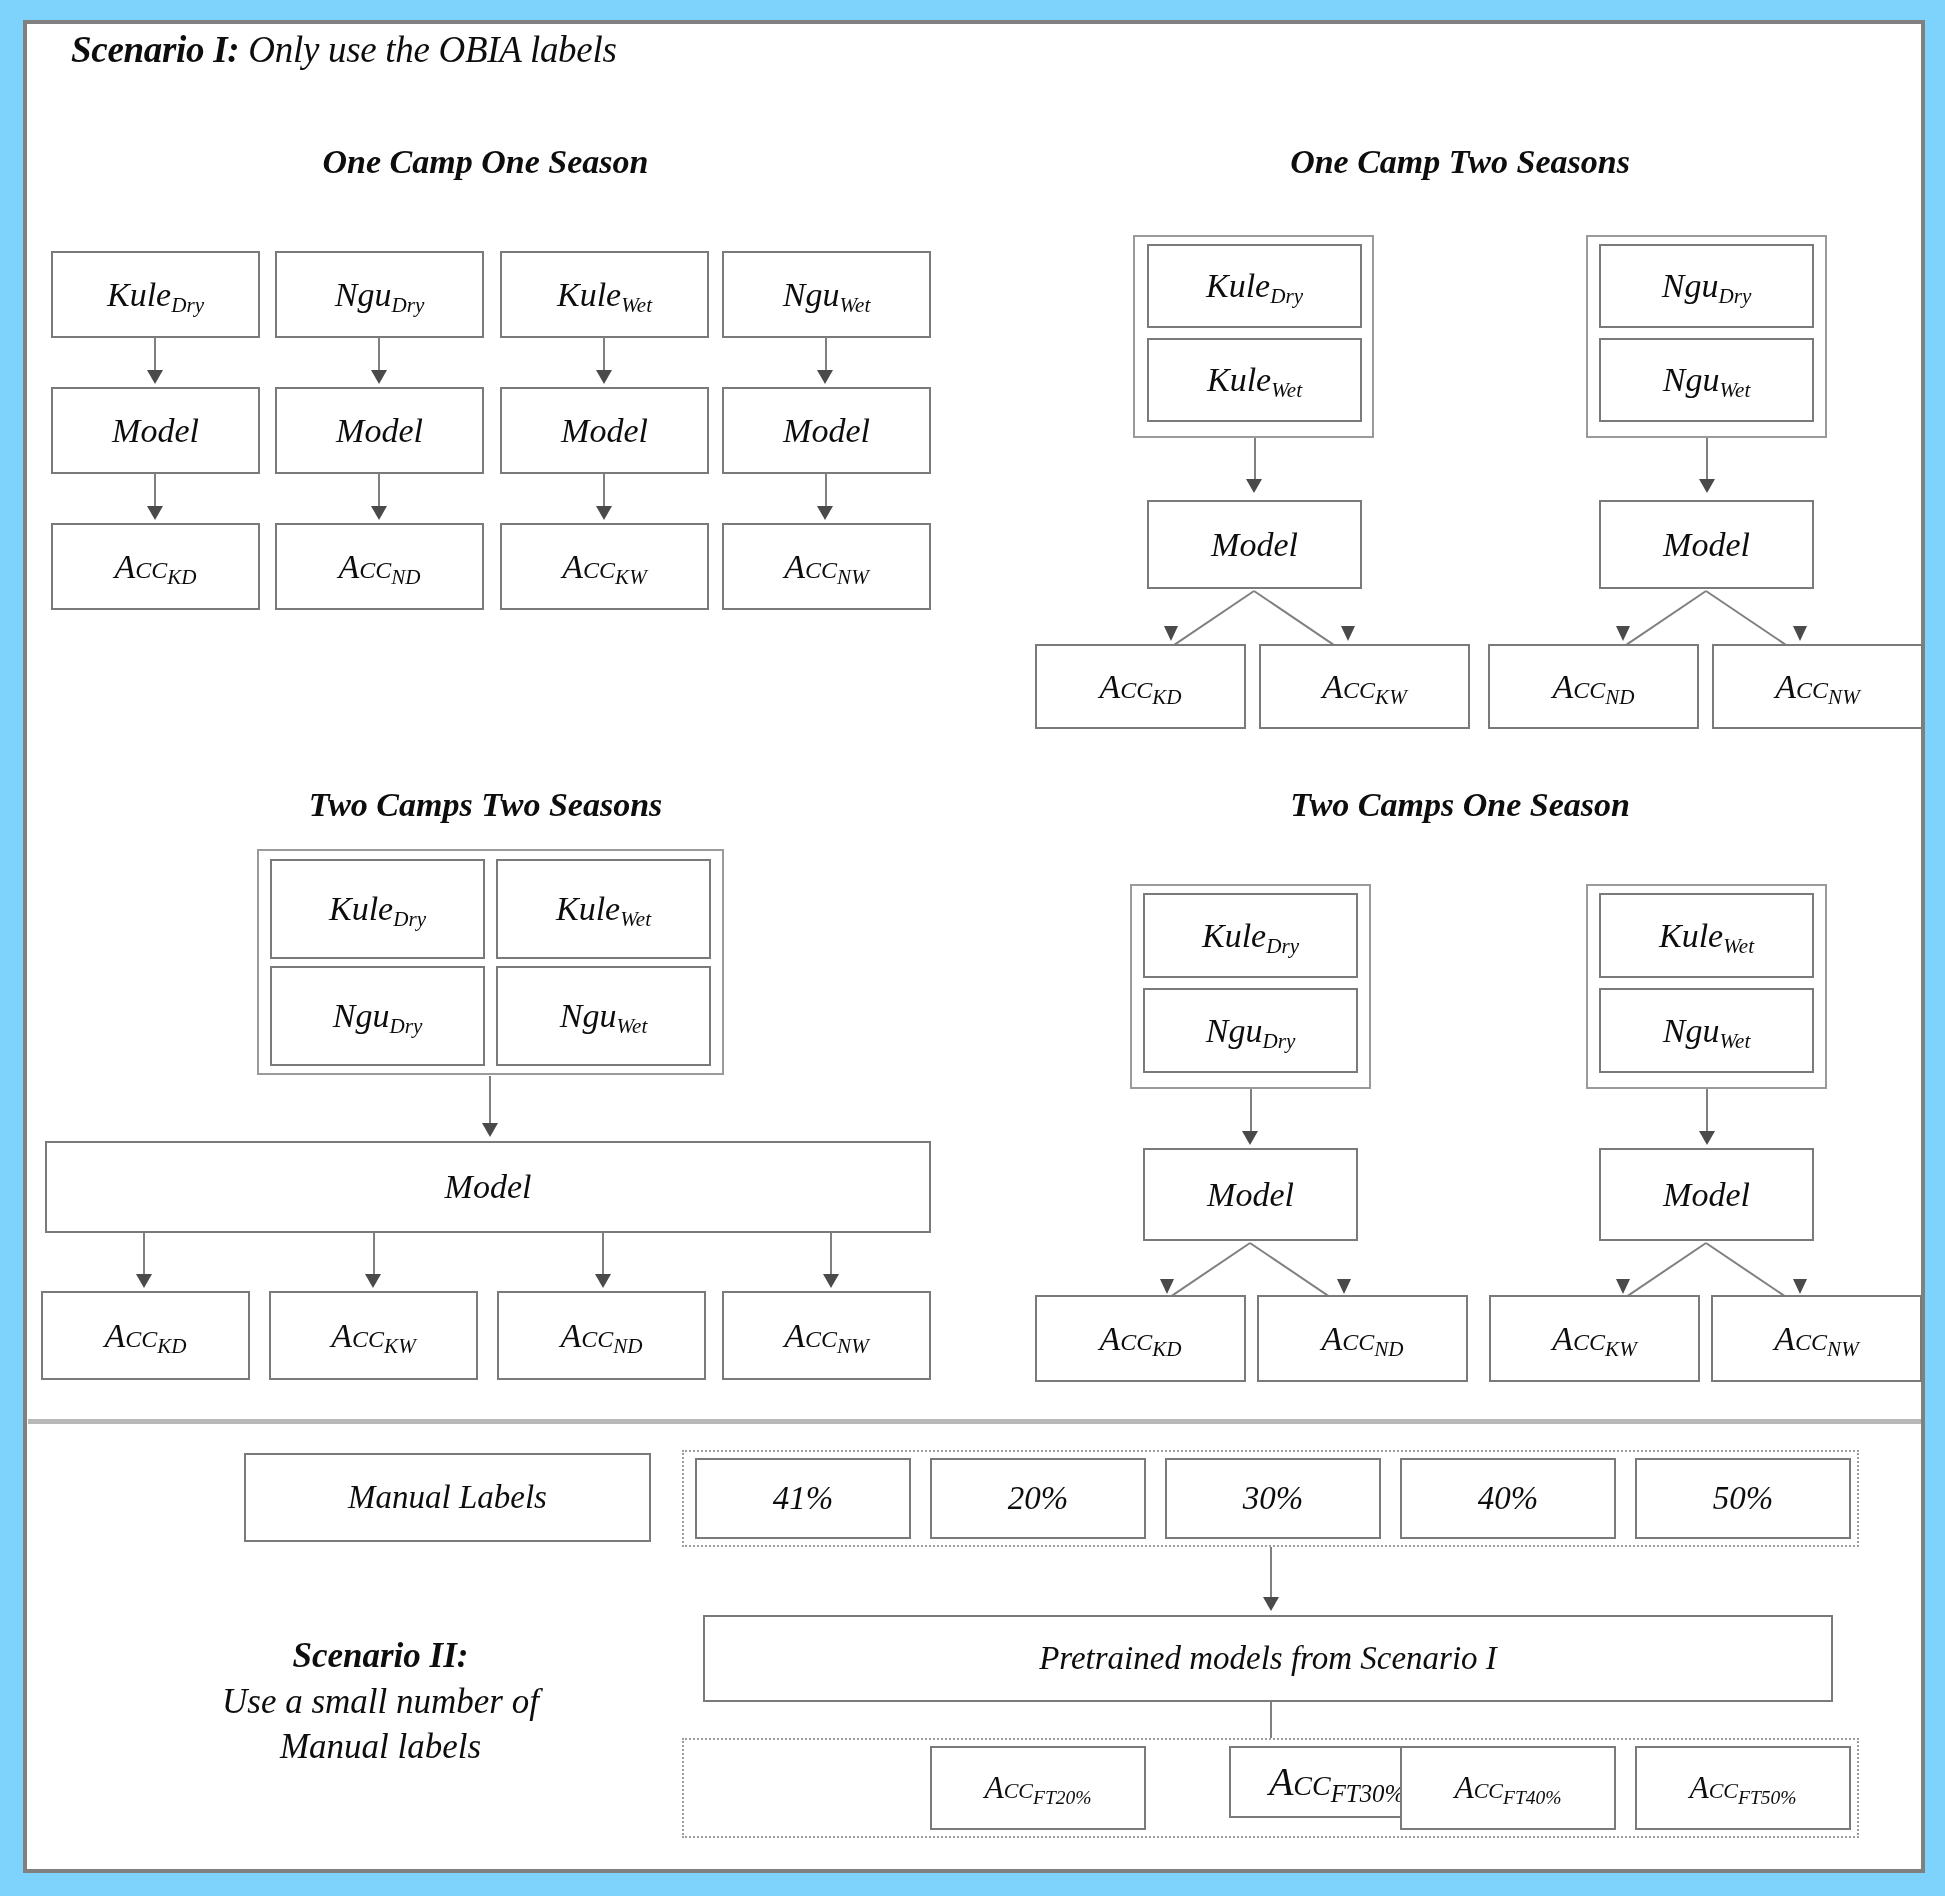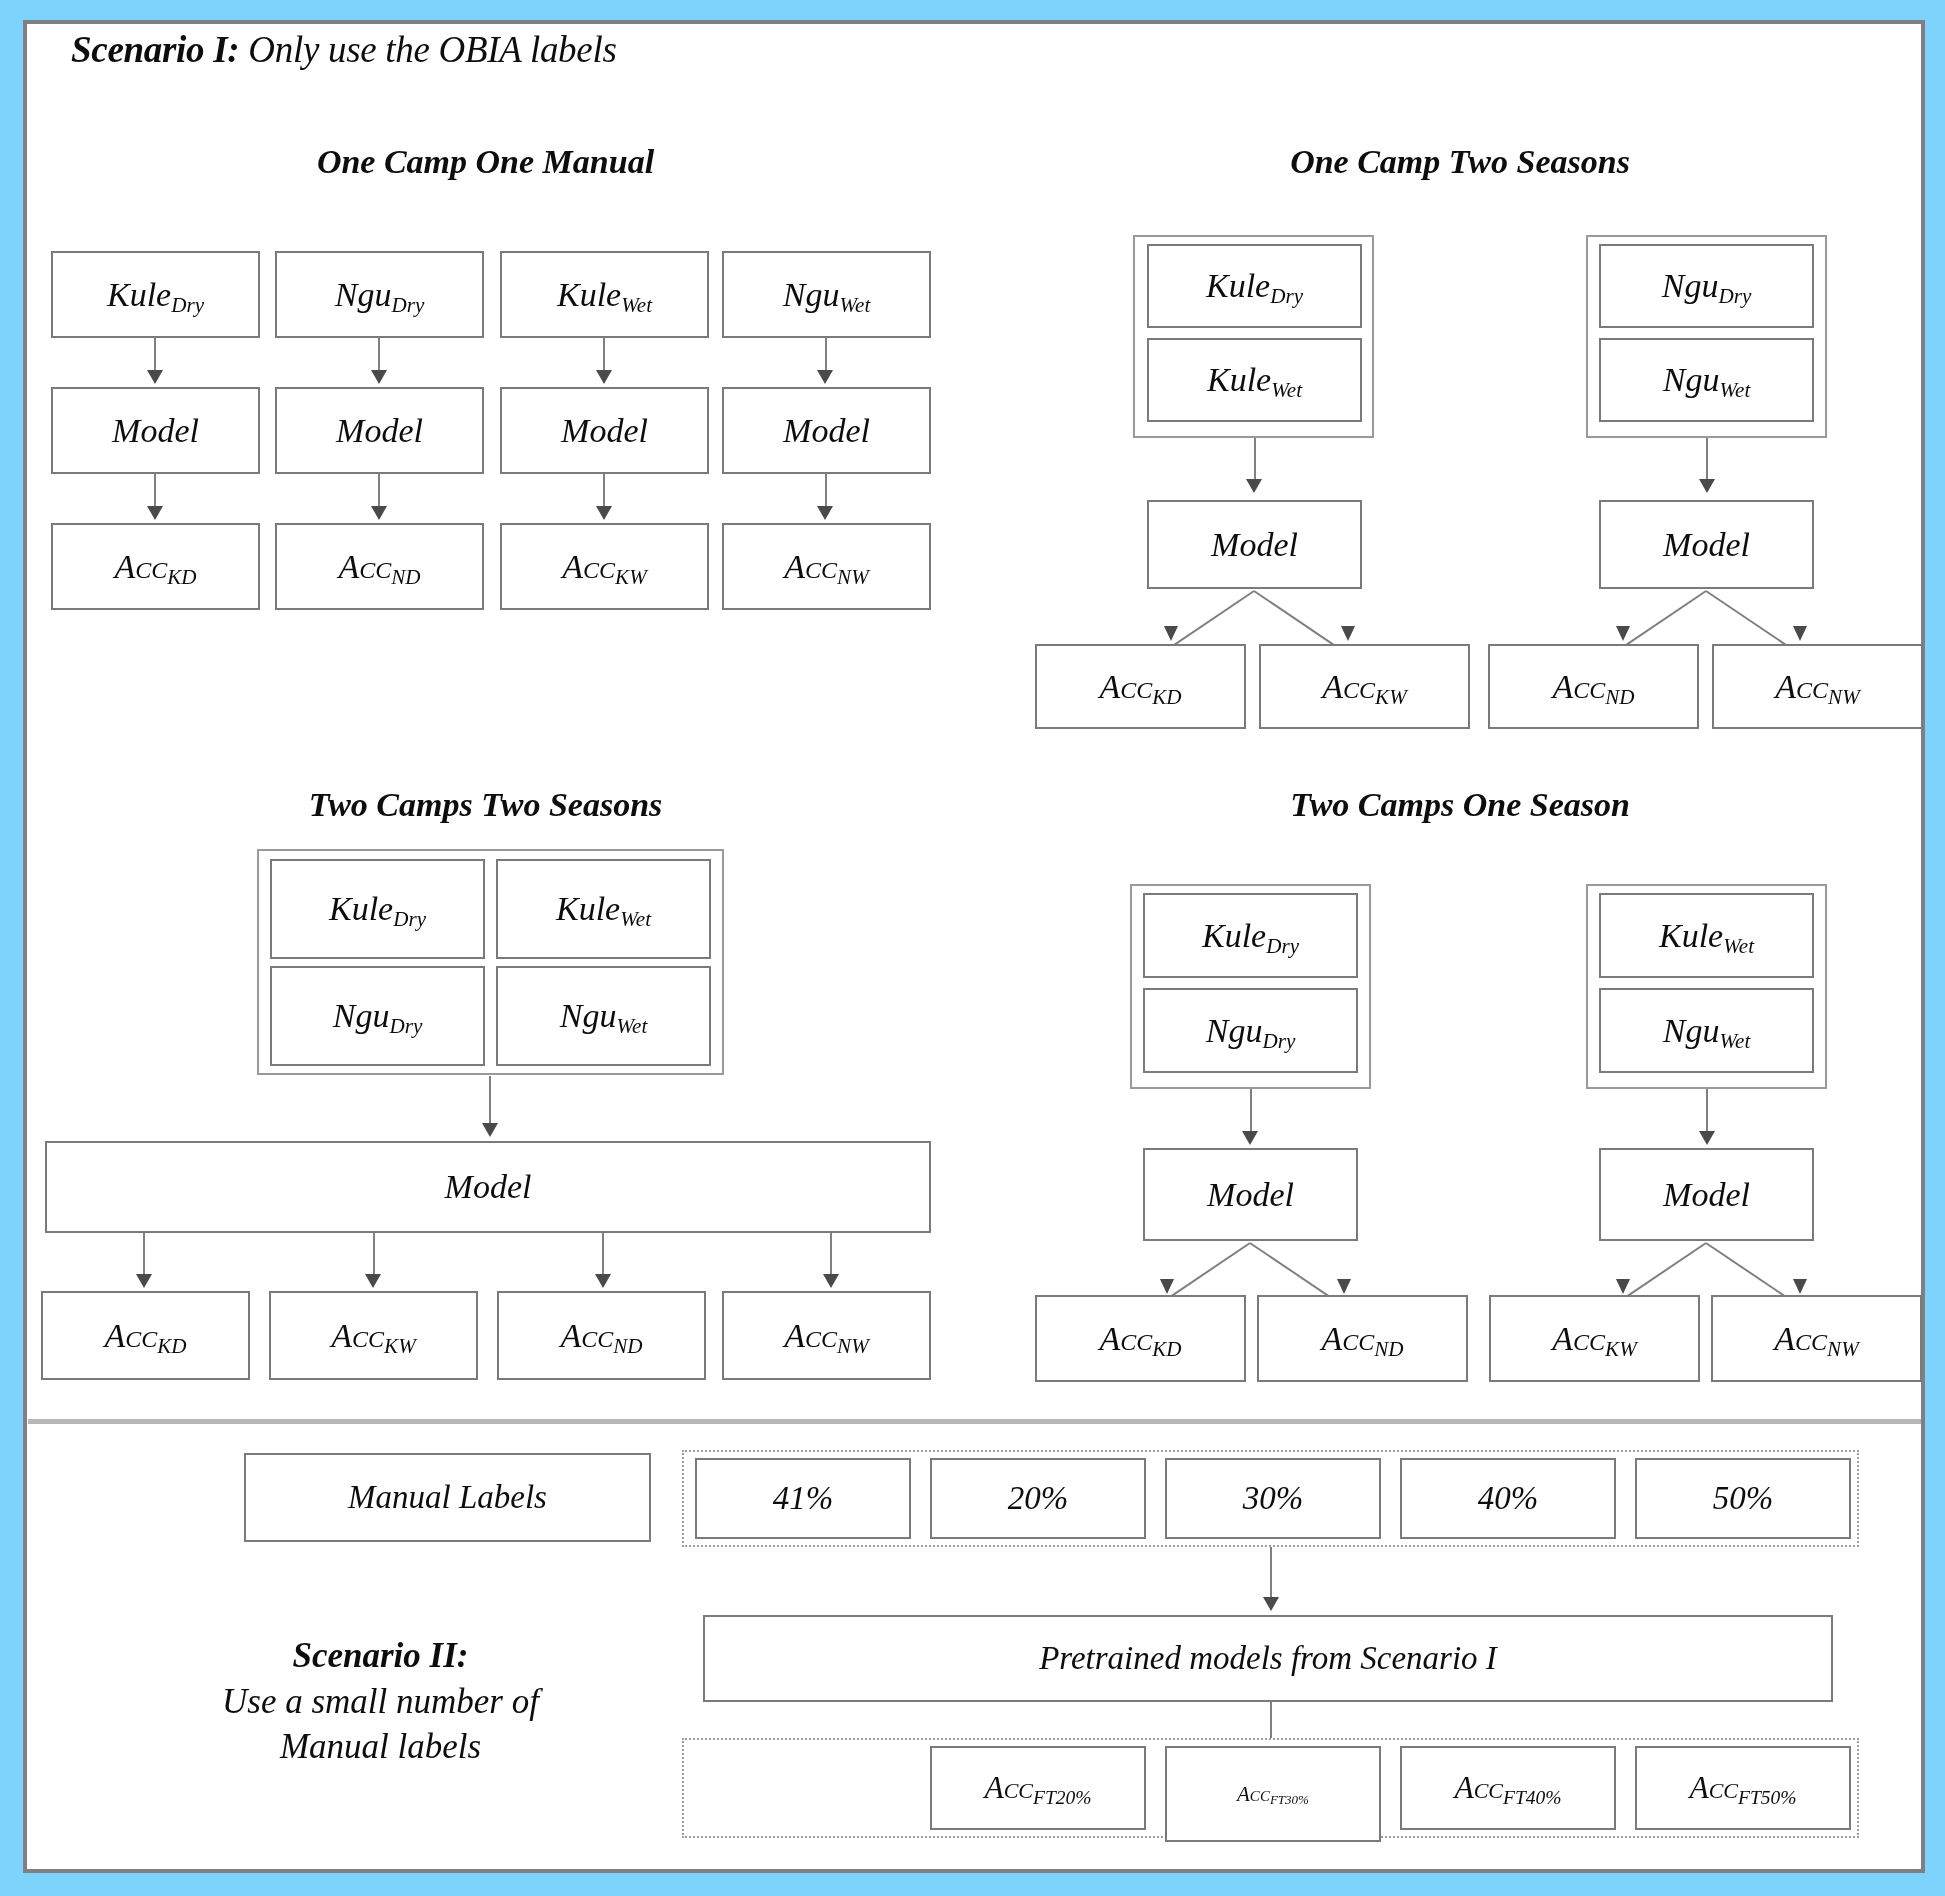--- a/index.html
+++ b/index.html
@@ -129,21 +129,21 @@
 
 <div id="canvas">
 
   <div class="outer-frame"></div>
   <div class="section-divider"></div>
 
   <div class="scenario-title" style="left:71px; top:27.5px;">
     <span class="bold">Scenario I:</span><span> Only use the OBIA labels</span>
   </div>
 
-  <div class="group-title" style="left:269px; top:143px; width:433px;">One Camp One Manual</div>
+  <div class="group-title" style="left:269px; top:143px; width:433px;">One Camp One Season</div>
 
   <div class="nbox" style="left:51px;  top:251px; width:209px; height:87px;">
       <span class="lbl"><span>Kule</span><sub>Dry</sub></span>
     </div>
   <div class="vline" style="left:154px; top:337px; height:37px;"></div>
   <div class="arrowhead" style="left:147px; top:370px;"></div>
   <div class="nbox" style="left:51px;  top:387px; width:209px; height:87px;">Model</div>
   <div class="vline" style="left:154px; top:474px; height:37px;"></div>
   <div class="arrowhead" style="left:147px; top:506px;"></div>
   <div class="nbox acc" style="left:51px;  top:523px; width:209px; height:87px;">
@@ -337,21 +337,21 @@
 
   <div class="nbox" style="left:703px; top:1615px; width:1130px; height:87px; font-size:33px;">Pretrained models from Scenario I</div>
 
   <div class="vline" style="left:1270px; top:1702px; height:51px;"></div>
   <div class="arrowhead" style="left:1263px; top:1747px;"></div>
 
   <div class="dashbox" style="left:682px; top:1738px; width:1177px; height:100px;"></div>
   <div class="nbox acc" style="left:930px; top:1746px; width:216px; height:84px; font-size:31.5px;">
       <span class="lbl"><span class="cap">Acc</span><sub>FT20%</sub></span>
     </div>
-  <div class="nbox acc" style="left:1165px; top:1746px; width:216px; height:96px; font-size:21px;">
+  <div class="nbox acc" style="left:1229px; top:1746px; width:216px; height:72px; font-size:40px;">
       <span class="lbl"><span class="cap">Acc</span><sub>FT30%</sub></span>
     </div>
   <div class="nbox acc" style="left:1400px; top:1746px; width:216px; height:84px; font-size:31.5px;">
       <span class="lbl"><span class="cap">Acc</span><sub>FT40%</sub></span>
     </div>
   <div class="nbox acc" style="left:1635px; top:1746px; width:216px; height:84px; font-size:31.5px;">
       <span class="lbl"><span class="cap">Acc</span><sub>FT50%</sub></span>
     </div>
 
 </div>

